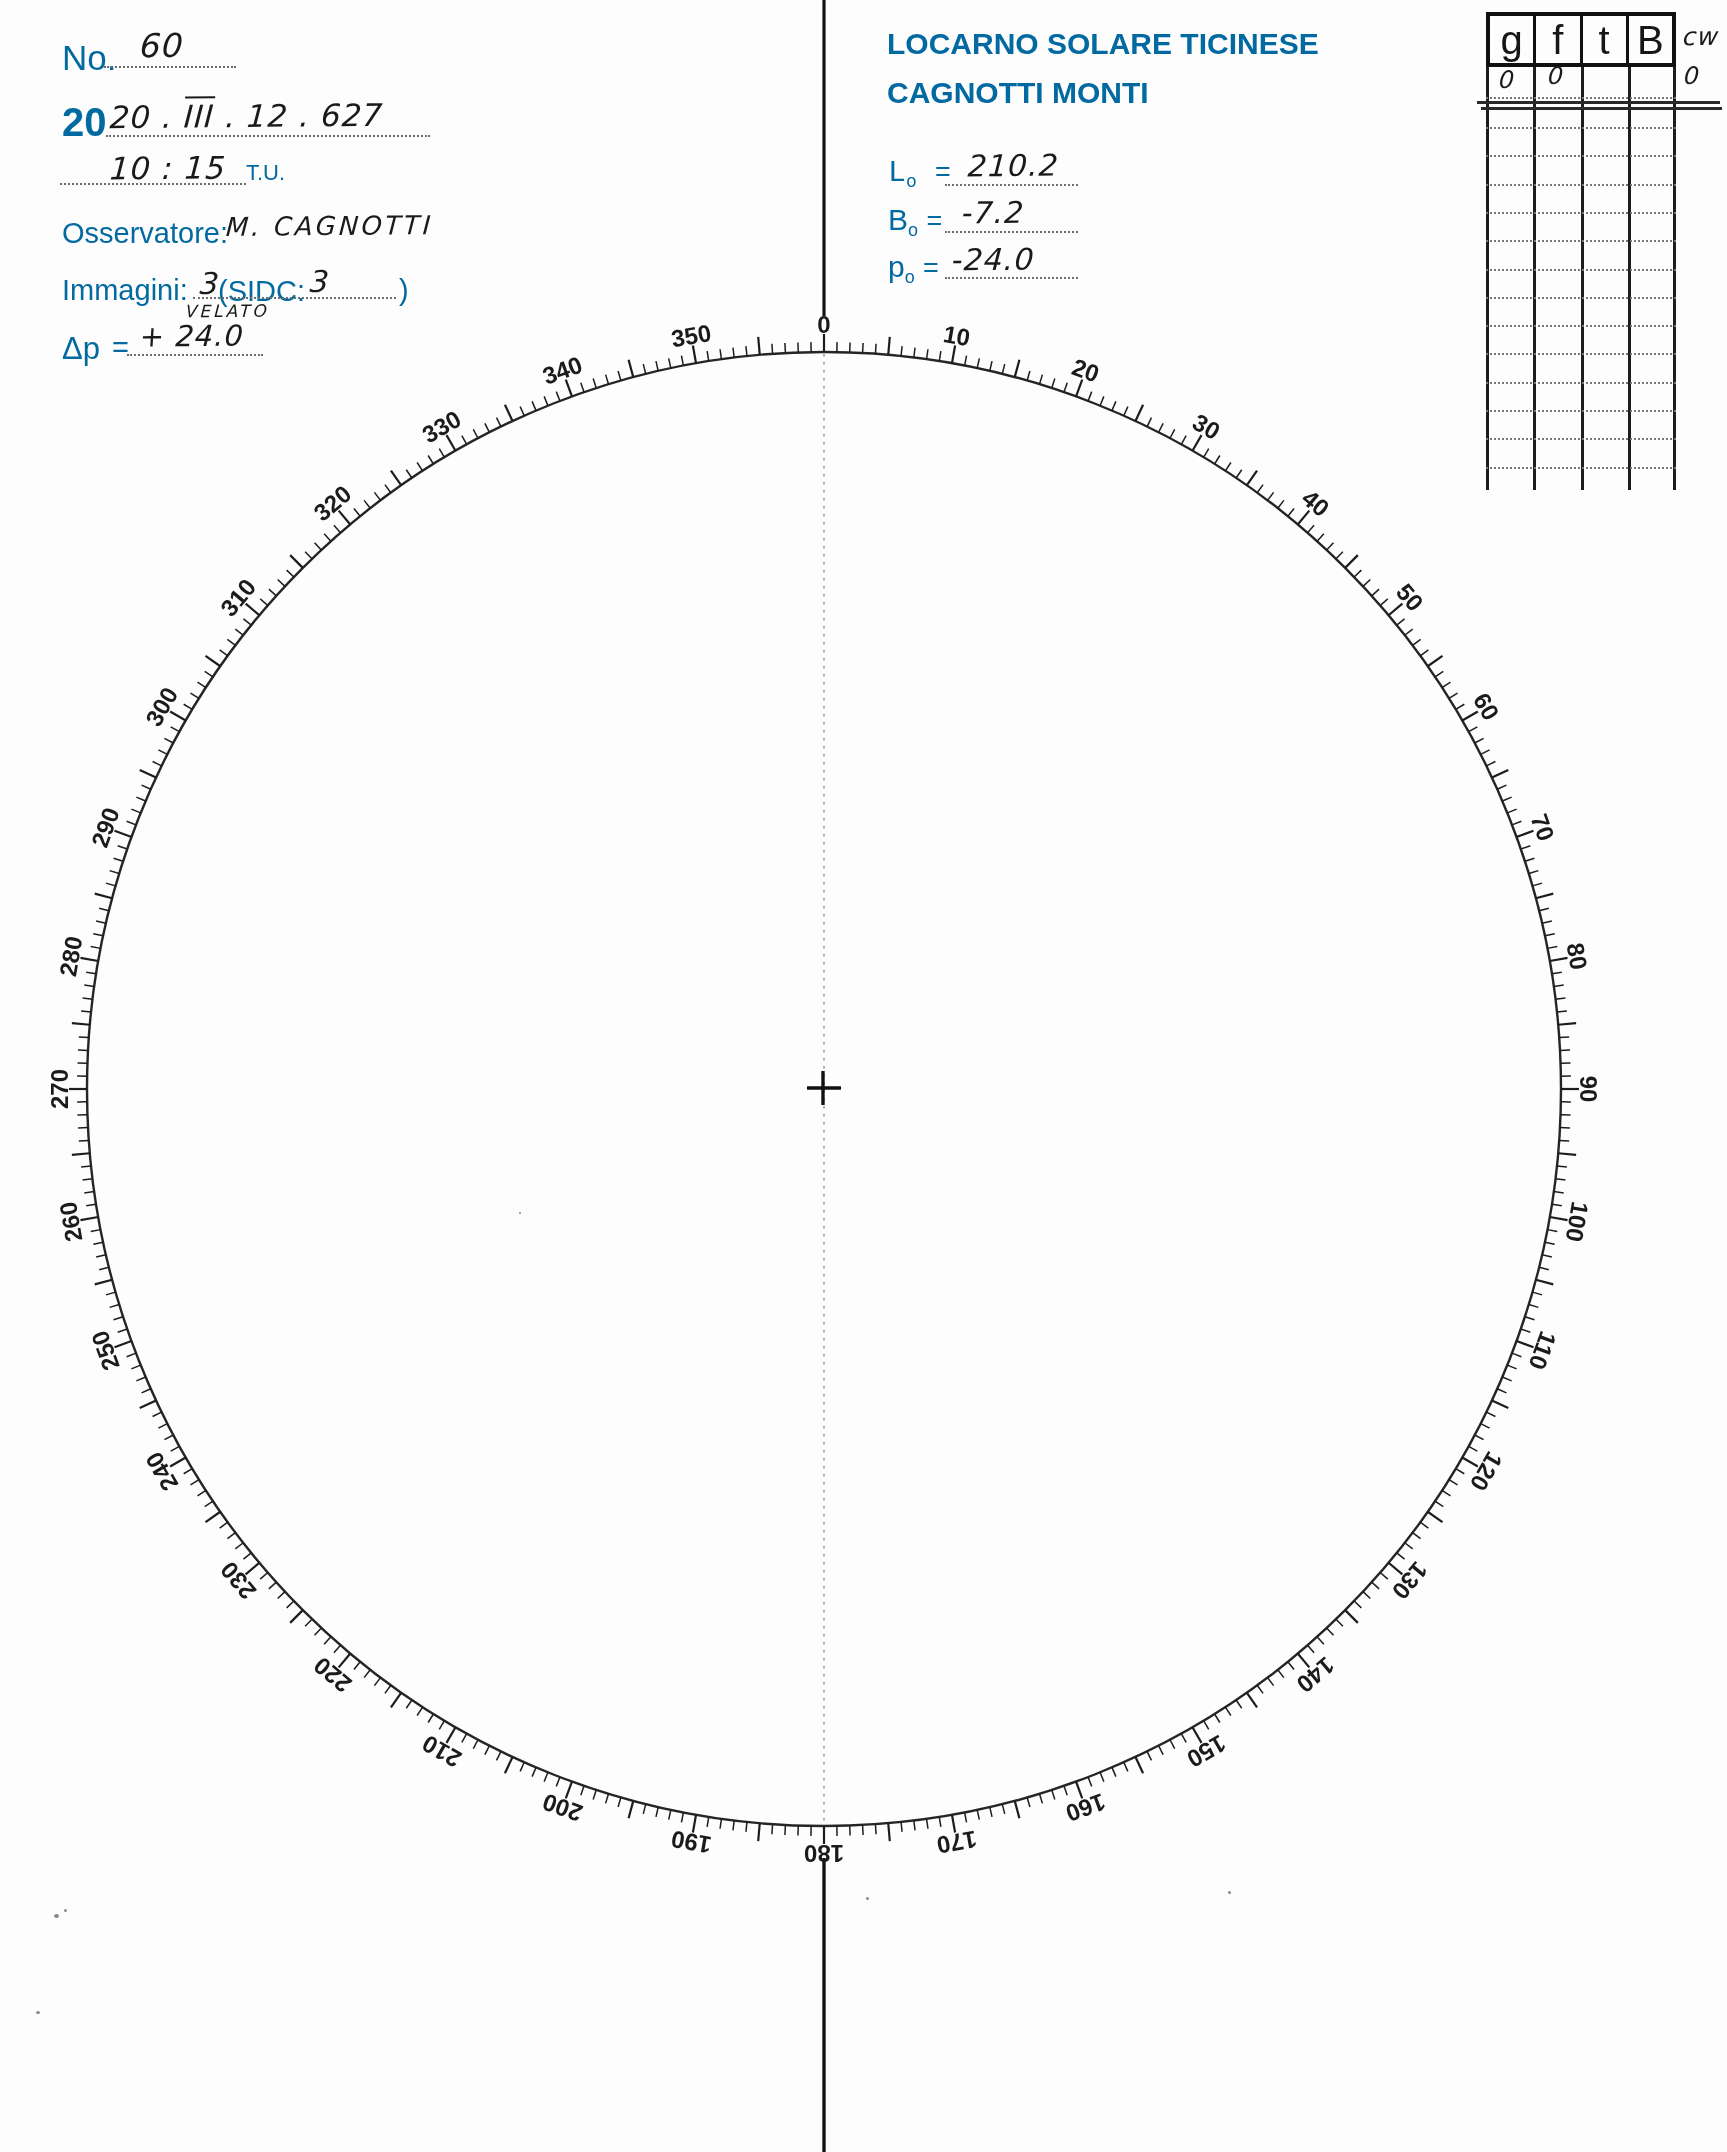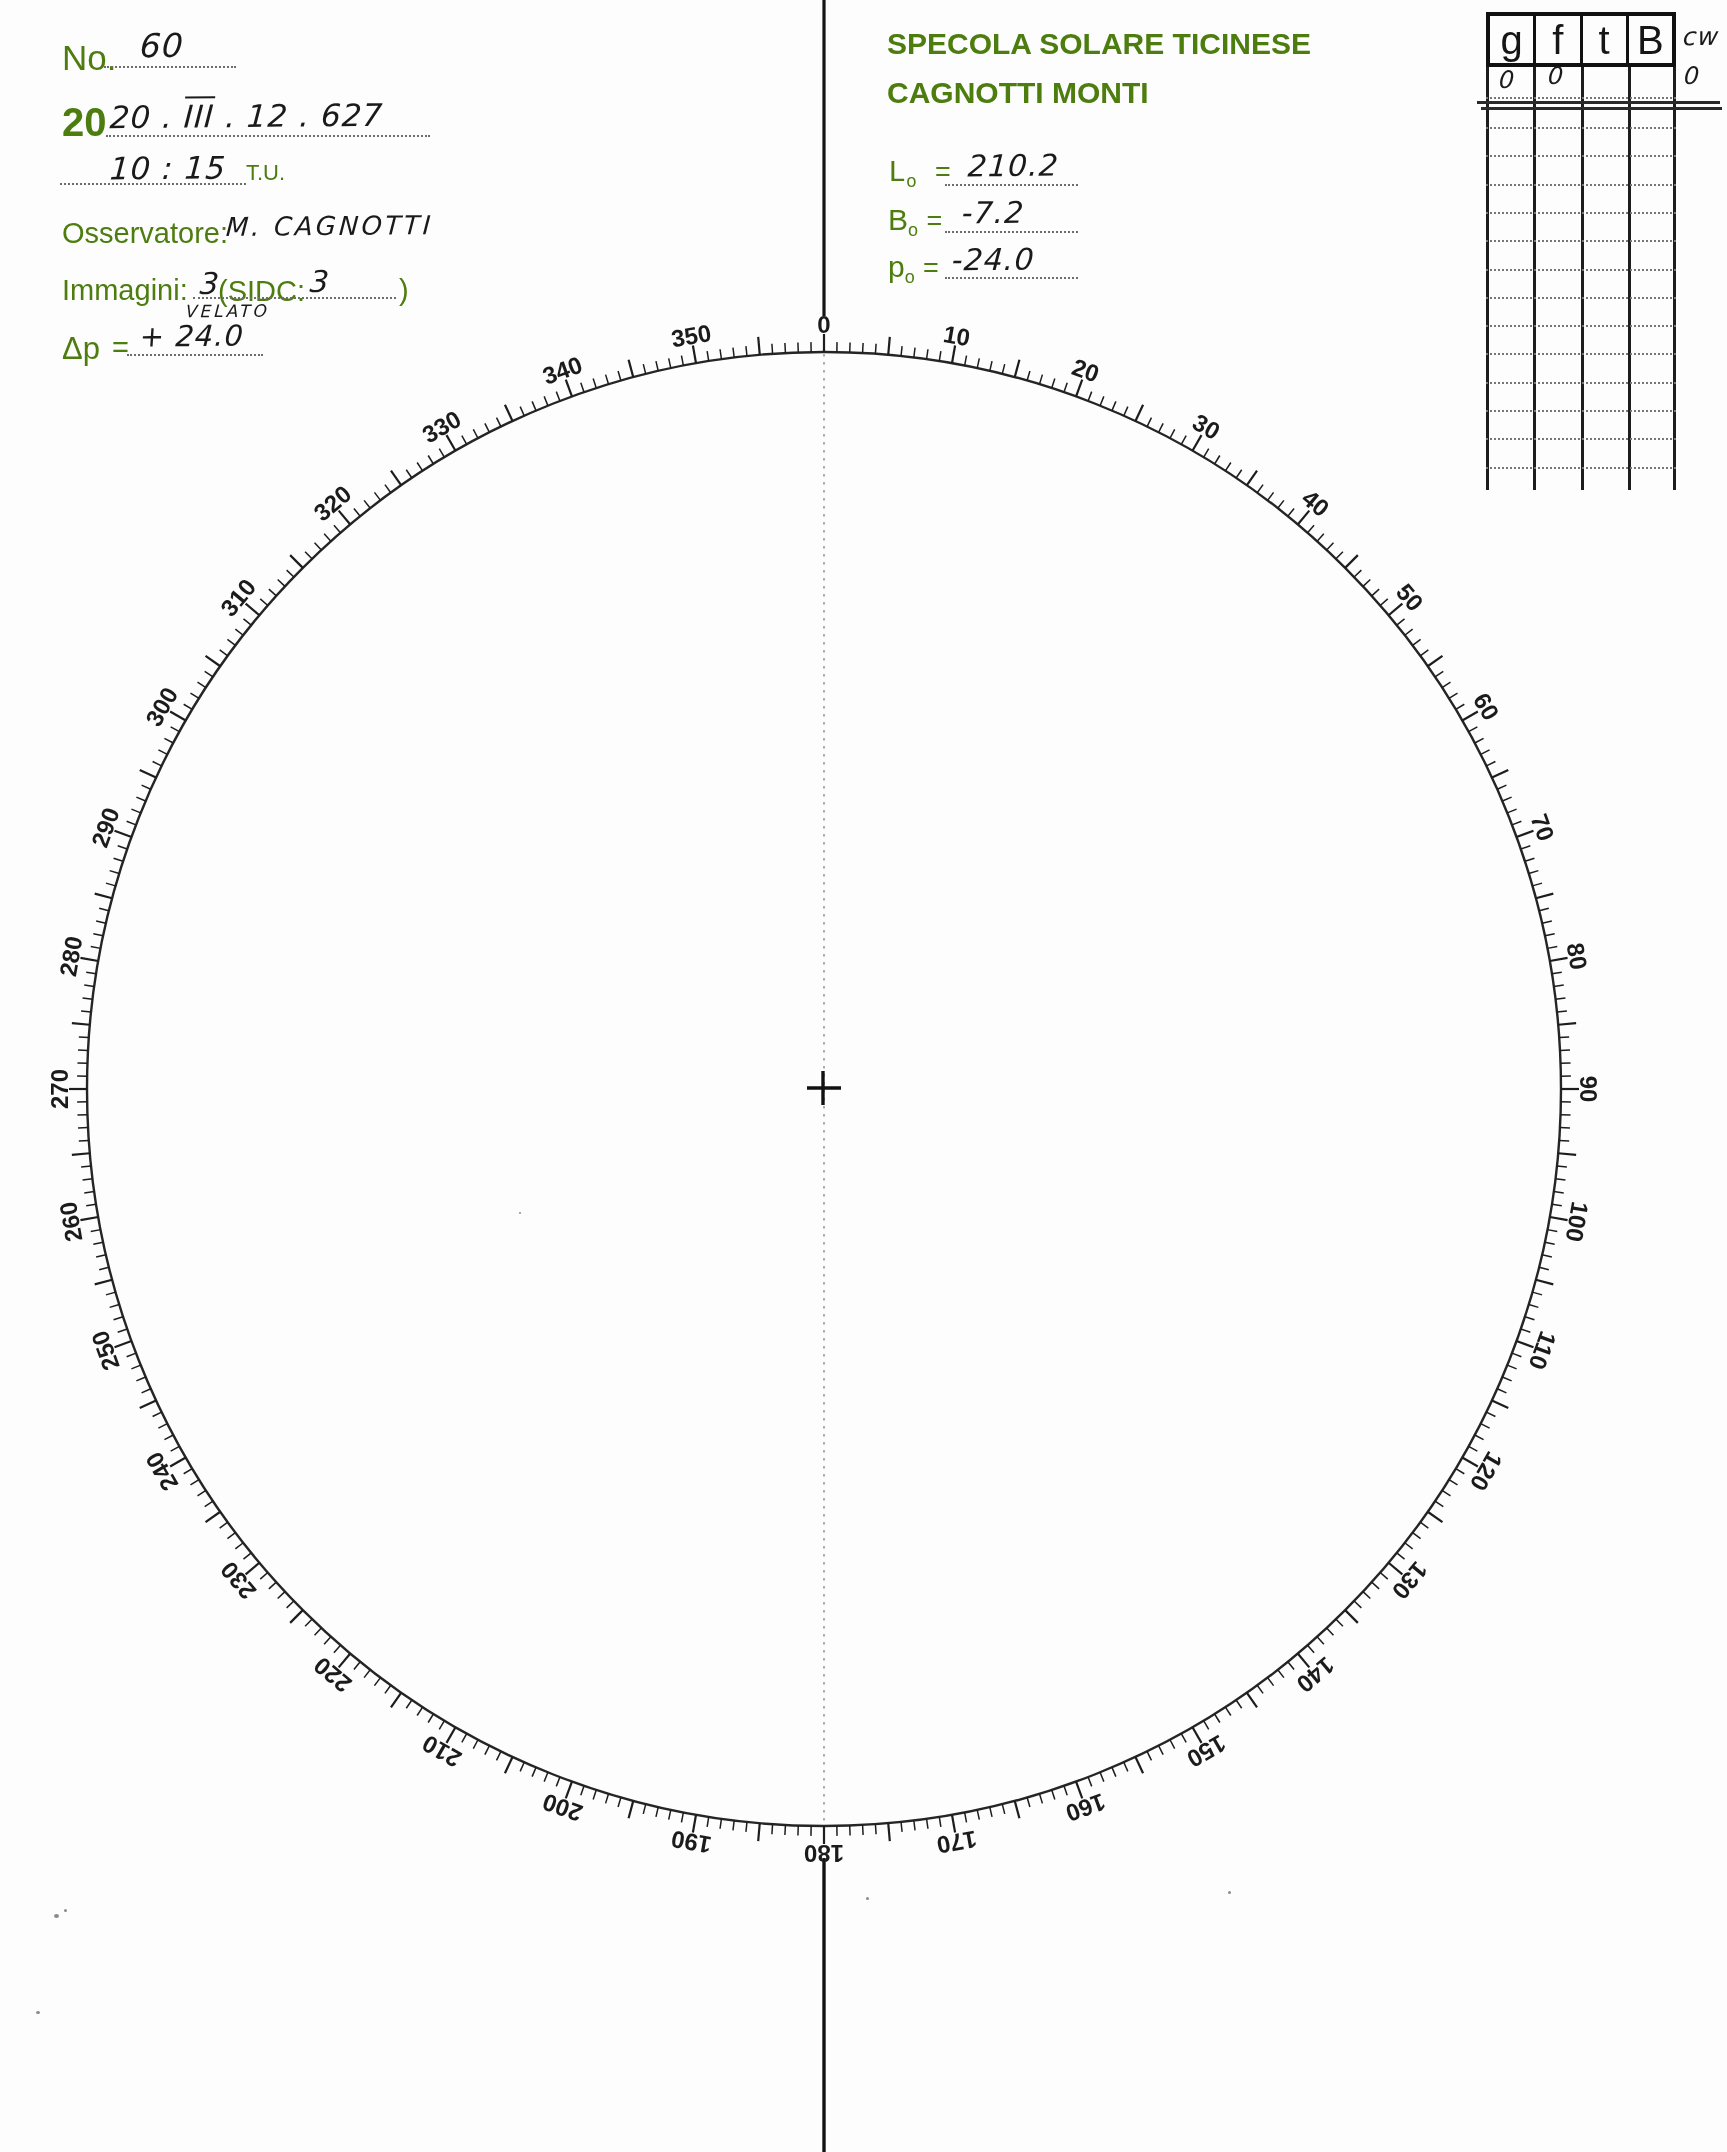--- a/index.html
+++ b/index.html
@@ -1,21 +1,21 @@
 <!DOCTYPE html>
 <html><head>
 <meta charset="utf-8">
 <style>
   html,body{margin:0;padding:0;background:#e8e8e8;}
   .page{
     position:relative;width:1727px;height:2152px;background:#fdfdfd;
     font-family:"Liberation Sans",sans-serif;color:#1f1f1f;overflow:hidden;
   }
   .abs{position:absolute;white-space:nowrap;}
-  .printed{font-family:"Liberation Sans",sans-serif;color:#4d7c0f;}
+  .printed{font-family:"Liberation Sans",sans-serif;color:#0369a1;}
   .bold{font-weight:bold;}
   .hw{
     font-family:"DejaVu Sans",sans-serif;font-style:italic;color:#1a1a1a;
     transform:skewX(-4deg) rotate(-0.5deg);letter-spacing:1px;
   }
   .dots{position:absolute;height:0;border-bottom:2px dotted #6d6d6d;}
   .ovl{border-top:2.5px solid #1a1a1a;padding-top:0px;}
   sub.so{font-size:0.6em;vertical-align:-0.35em;}
   
   .tbl-head{
@@ -468,21 +468,21 @@
   <span class="abs hw" style="left:310px;top:264px;font-size:30px;">3</span>
   <div class="dots" style="left:193px;top:297px;width:203px;"></div>
   <span class="abs printed" style="left:399px;top:274px;font-size:29px;">)</span>
   <span class="abs hw" style="left:186px;top:301px;font-size:17px;letter-spacing:3px;">VELATO</span>
 
   <span class="abs printed" style="left:62px;top:331px;font-size:31px;">Δp</span>
   <span class="abs printed" style="left:112px;top:331px;font-size:29px;">=</span>
   <span class="abs hw" style="left:140px;top:319px;font-size:29px;">+ 24.0</span>
   <div class="dots" style="left:127px;top:354px;width:136px;"></div>
 
-  <span class="abs printed bold" style="left:887px;top:27px;font-size:30px;">SPECOLA SOLARE TICINESE</span>
+  <span class="abs printed bold" style="left:887px;top:27px;font-size:30px;">LOCARNO SOLARE TICINESE</span>
   <span class="abs printed bold" style="left:887px;top:76px;font-size:30px;">CAGNOTTI MONTI</span>
 
   <span class="abs printed" style="left:888px;top:156px;font-size:30px;font-family:Liberation Mono, monospace;">
     <span>L</span><sub class="so">o</sub>
     <span style="font-size:27px;">=</span>
   </span>
   <span class="abs hw" style="left:968px;top:148px;font-size:30px;">210.2</span>
   <div class="dots" style="left:945px;top:184px;width:133px;"></div>
 
   <span class="abs printed" style="left:888px;top:203px;font-size:30px;">

